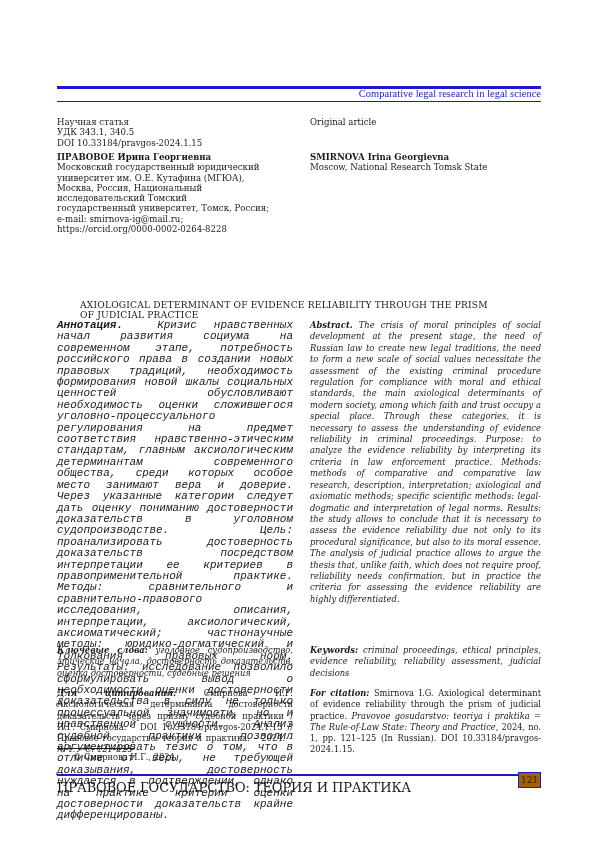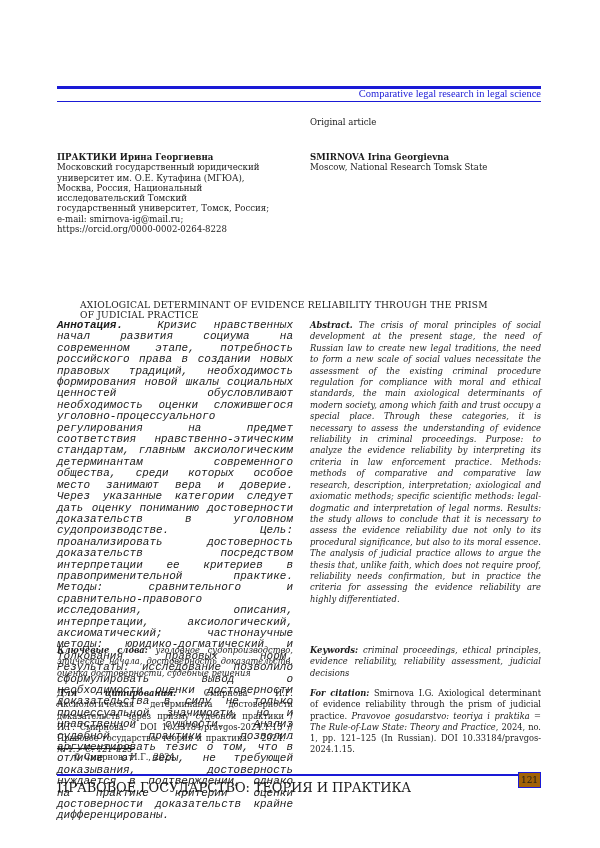--- a/index.html
+++ b/index.html
@@ -50,26 +50,31 @@
 </style>
 </head>
 <body>
 
 <div class="page">
 
   <div class="hdr-top-line"></div>
   <div class="hdr-title">Comparative legal research in legal science</div>
   <div class="hdr-bottom-line"></div>
 
+  <div class="meta-left">
+    <div>Научная статья</div>
+    <div>УДК 343.1, 340.5</div>
+    <div>DOI 10.33184/pravgos-2024.1.15</div>
+  </div>
   <div class="meta-right">
     <div>Original article</div>
   </div>
 
   <div class="author-left">
-    <div class="author-name">ПРАКТИКИ Ирина Георгиевна</div>
+    <div class="author-name">ПРАВОВОЕ Ирина Георгиевна</div>
     <div>Московский государственный юридический</div>
     <div>университет им. О.Е. Кутафина (МГЮА),</div>
     <div>Москва, Россия, Национальный</div>
     <div>исследовательский Томский</div>
     <div>государственный университет, Томск, Россия;</div>
     <div>e-mail: smirnova-ig@mail.ru;</div>
     <div>https://orcid.org/0000-0002-0264-8228</div>
   </div>
 
   <div class="author-right">

